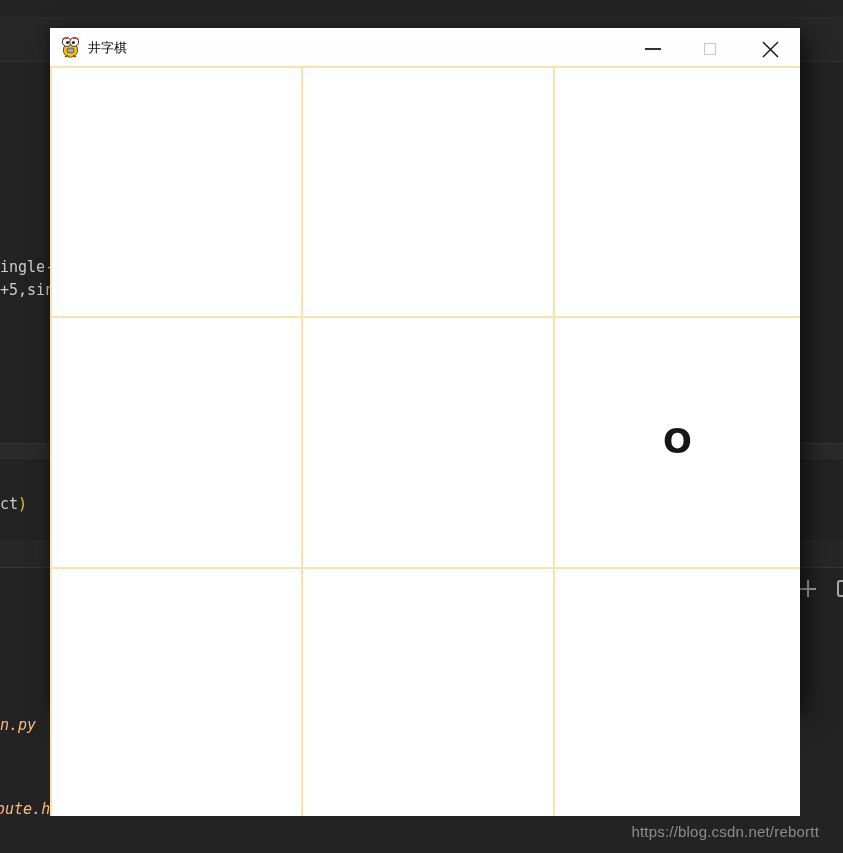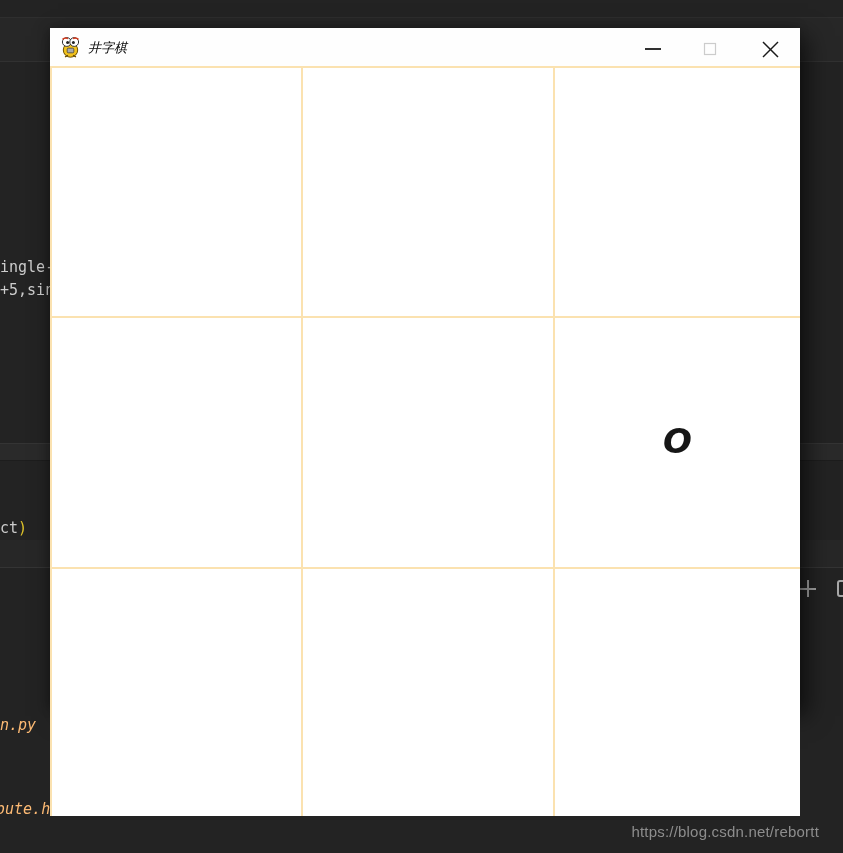--- a/index.html
+++ b/index.html
@@ -25,21 +25,21 @@
   .plus-icon::before{ content:""; position:absolute; left:0; top:7.5px; width:17px; height:2px; background:#a8a8a8; }
   .plus-icon::after{ content:""; position:absolute; left:7.5px; top:0; width:2px; height:17px; background:#a8a8a8; }
   .split-icon-partial{ position:absolute; left:837px; top:580px; width:14px; height:17px;
     border:2px solid #a8a8a8; border-radius:3px; background:transparent; }
 
   .watermark{ position:absolute; right:24px; top:823px; font-size:15px; letter-spacing:.2px;
     color:#8d8d8d; font-family:"Liberation Sans","DejaVu Sans",sans-serif; }
 
   
   .game-window{ position:absolute; left:50px; top:28px; width:750px; height:680px;
-    background:#ffffff; box-shadow:8px 8px 22px rgba(0,0,0,.55), -2px 0 10px rgba(0,0,0,.25);font-style:italic; }
+    background:#ffffff; box-shadow:8px 8px 22px rgba(0,0,0,.55), -2px 0 10px rgba(0,0,0,.25); }
   .titlebar{ position:relative; width:100%; height:38px; background:#fefefe; }
   .app-icon{ position:absolute; left:10px; top:8px; width:21px; height:22px; }
   .win-title{ position:absolute; left:38px; top:11px; font-size:13px; color:#0a0a0a; }
   .win-btn{ position:absolute; top:4px; width:30px; height:30px; cursor:default; }
   .btn-min{ left:588px; } .btn-max{ left:645px; } .btn-close{ left:705px; }
 
   
   .board-canvas{ position:absolute; left:0; top:38px; width:750px; height:750px; background:#ffffff; overflow:hidden; }
   .gline{ position:absolute; background:#fbe2b0; }
   .gline.v{ top:0; width:2px; height:750px; }
@@ -63,21 +63,21 @@
     <div class="bg-band-top"></div>
     <div class="bg-band-mid"></div>
     <div class="bg-band-low"></div>
 
     <div class="code-frag" style="top:259px">
       <span class="frag-gray">ingle-</span>
     </div>
     <div class="code-frag" style="top:282px">
       <span class="frag-gray">+5,sin</span>
     </div>
-    <div class="code-frag" style="top:520px">
+    <div class="code-frag" style="top:496px">
       <span class="frag-gray">ct</span><span class="frag-gold">)</span>
     </div>
     <div class="code-frag" style="top:717px">
       <span class="frag-tan">n.py</span>
     </div>
     <div class="code-frag" style="top:801px">
       <span class="frag-tan shift">bute.h</span>
     </div>
 
     <div class="plus-icon"></div>

